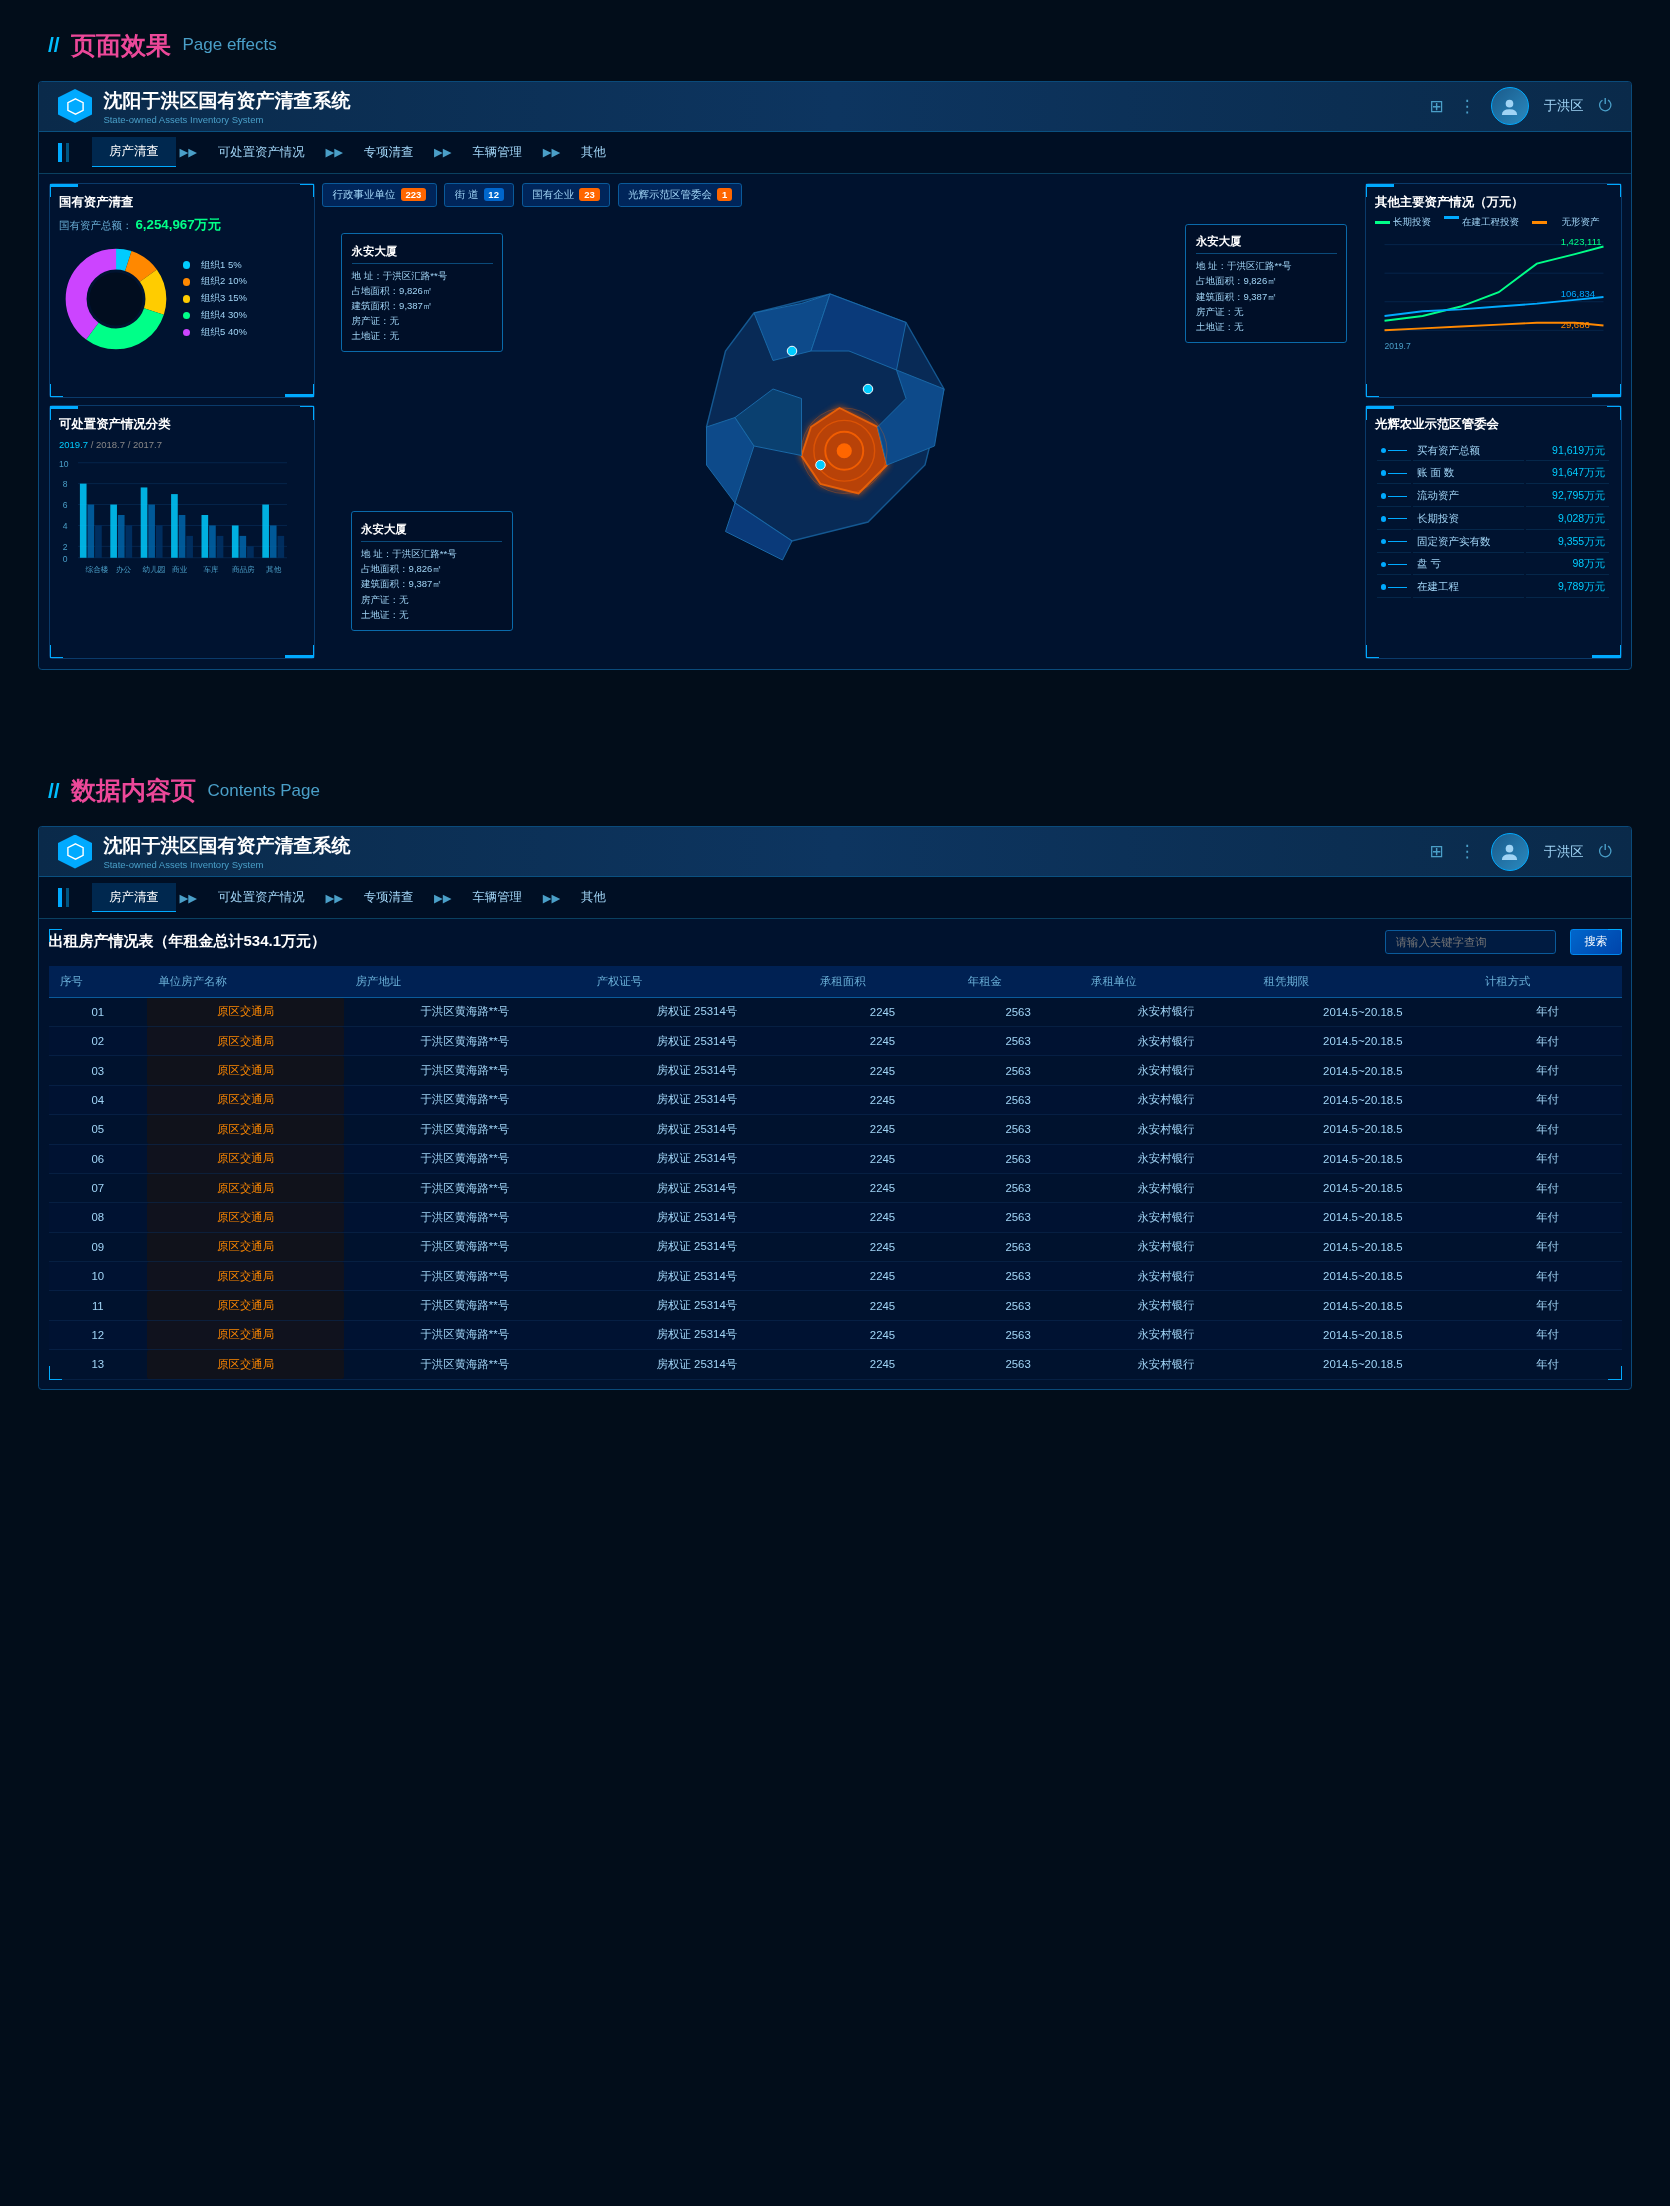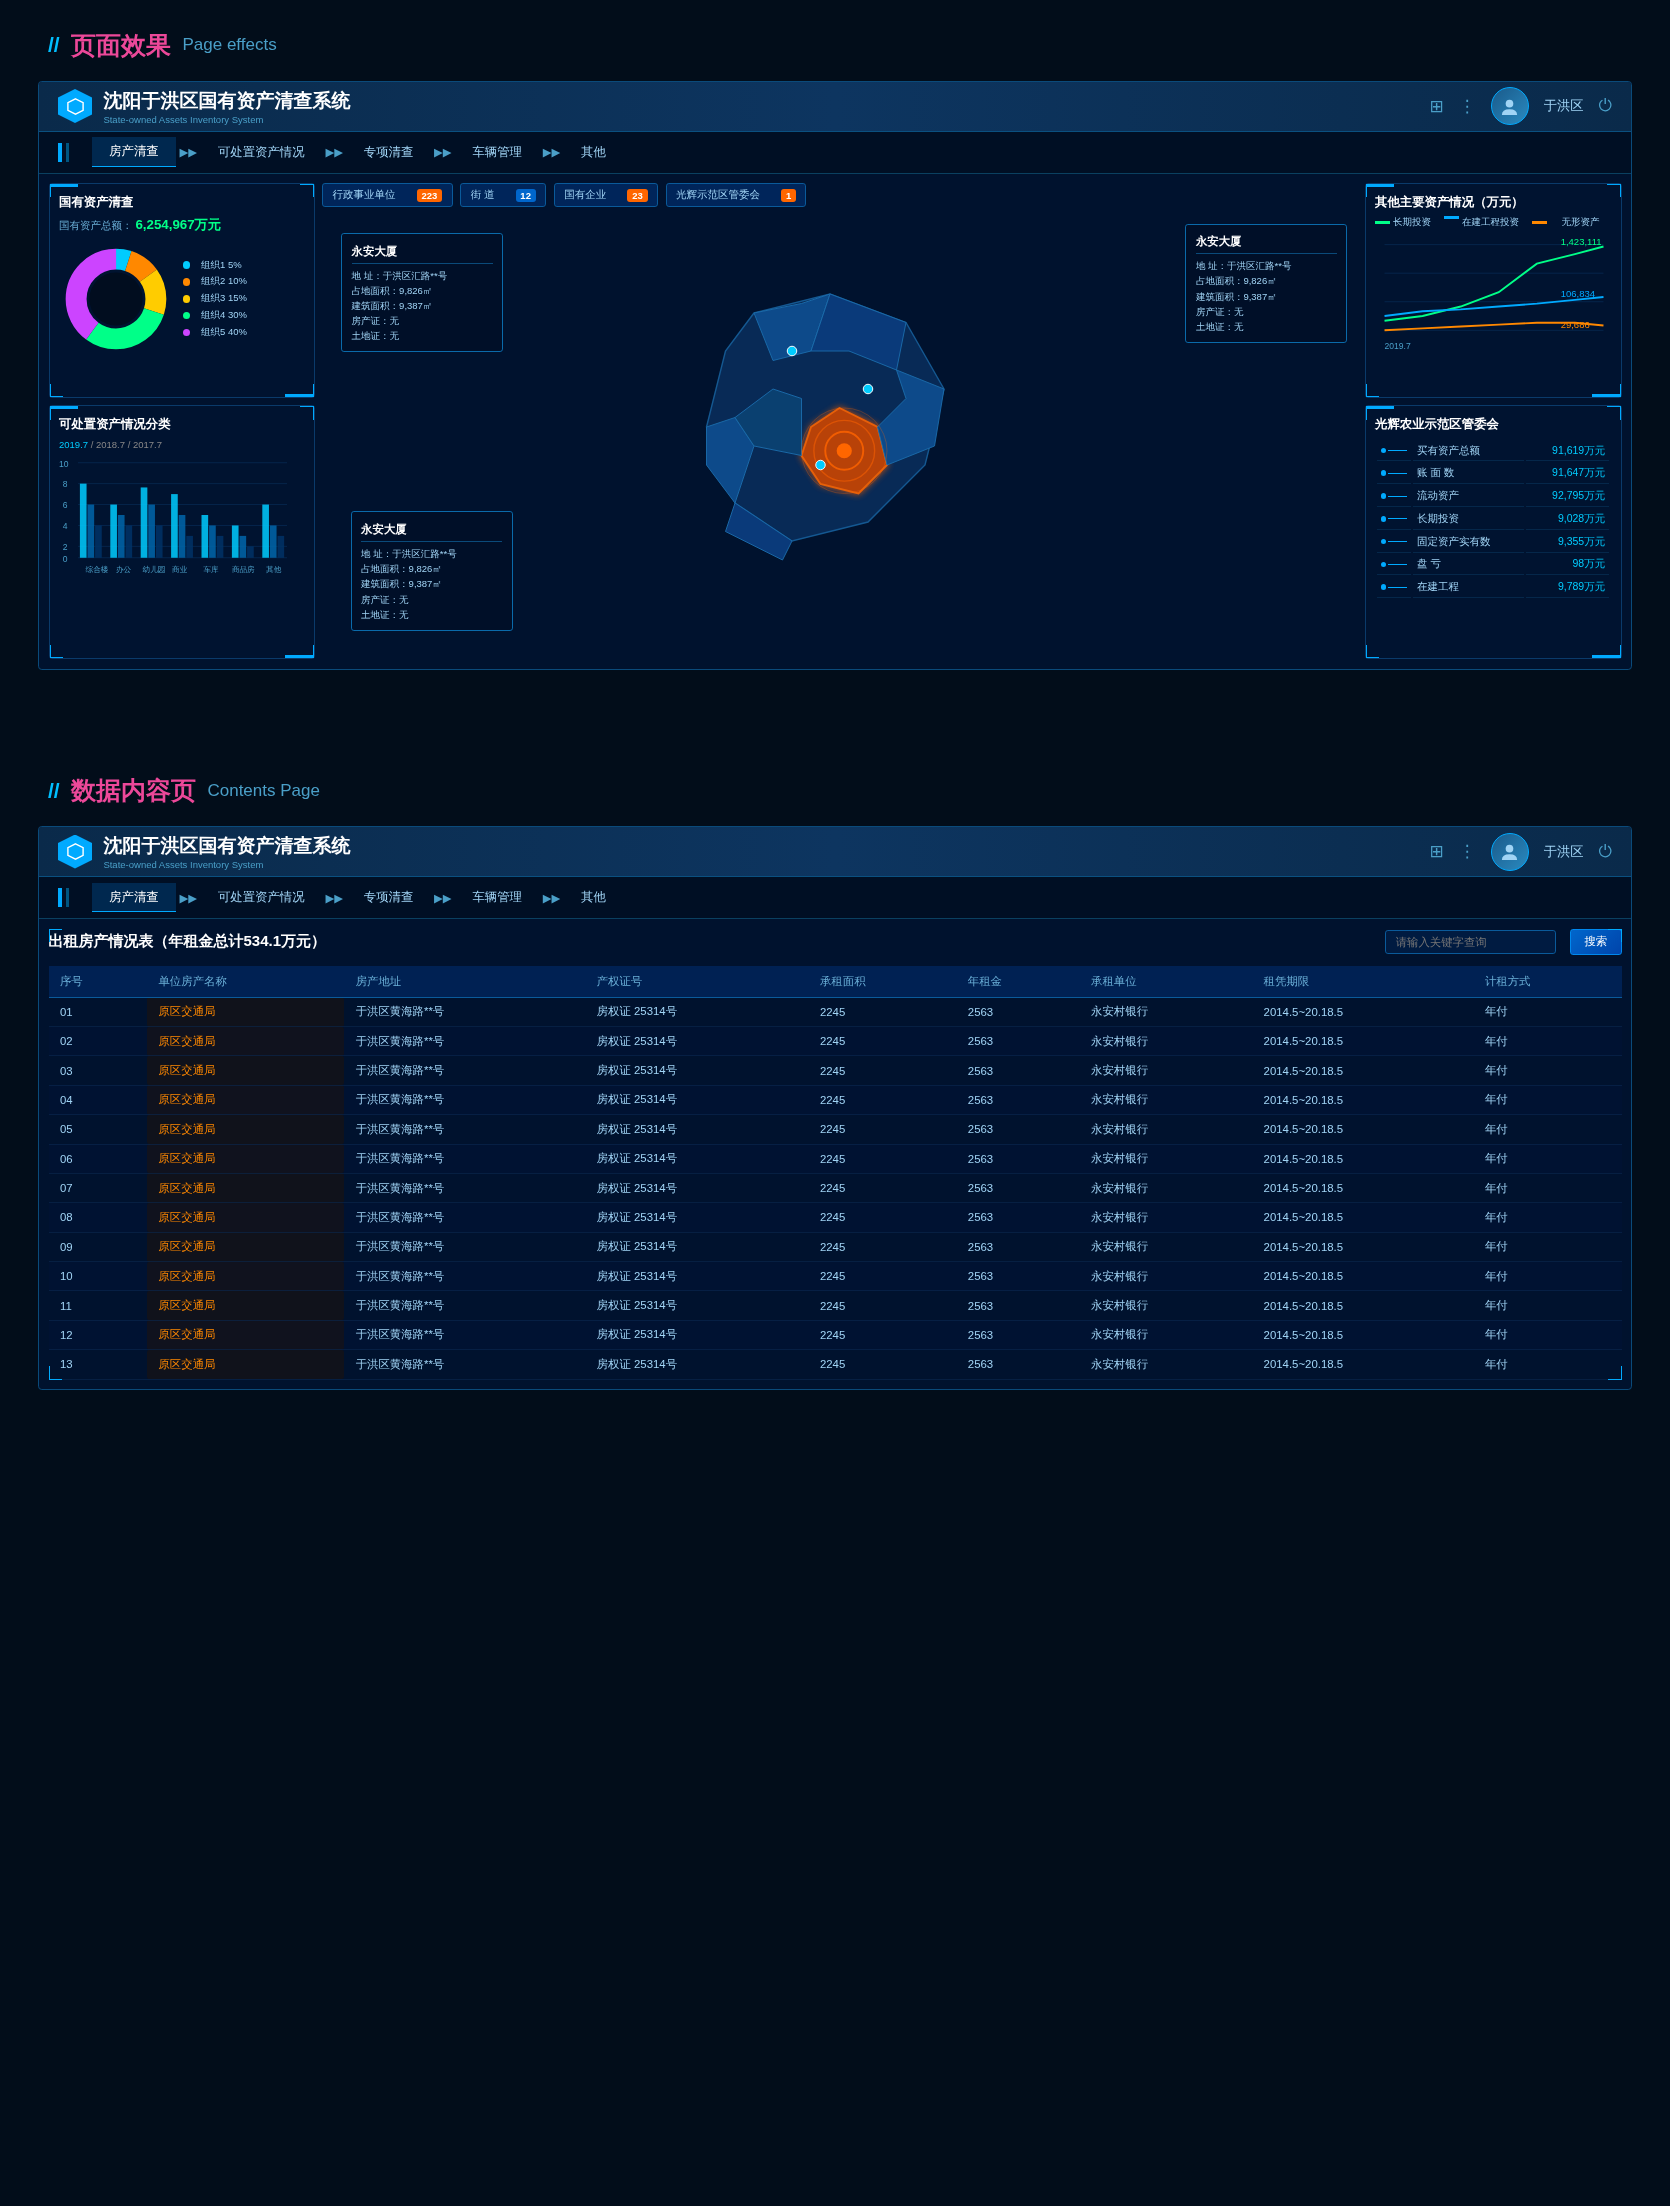--- a/index.html
+++ b/index.html
@@ -265,22 +265,22 @@
       margin-bottom: 7.6px;
     }
     .filter-tag {
       background: rgba(0, 50, 120, 0.6);
       border: 1px solid #0a5a9a;
       border-radius: 2.9px;
       padding: 3.8px 9.5px;
       font-size: 10.5px;
       color: #a0d4f5;
       display: flex;
-      align-items: flex-end;
-      gap: 21px;
+      align-items: flex-start;
+      gap: 5px;
       cursor: pointer;
     }
     .filter-tag .tag-count {
       background: #ff6600;
       color: #fff;
       border-radius: 2.9px;
       padding: 1px 4.8px;
       font-size: 9.5px;
       font-weight: bold;
     }
@@ -427,20 +427,21 @@
     }
     .data-table thead th {
       padding: 7.6px 11.4px;
       color: #6ab0d8;
       text-align: left;
       font-weight: normal;
       white-space: nowrap;
     }
     .data-table tbody tr {
       border-bottom: 1px solid rgba(10, 40, 80, 0.6);
+      text-align: center;
     }
     .data-table tbody tr:nth-child(even) {
       background: rgba(0, 20, 60, 0.3);
     }
     .data-table tbody td {
       padding: 6.7px 11.4px;
       color: #a0d4f5;
       white-space: nowrap;
     }
     .data-table tbody td.highlighted {

